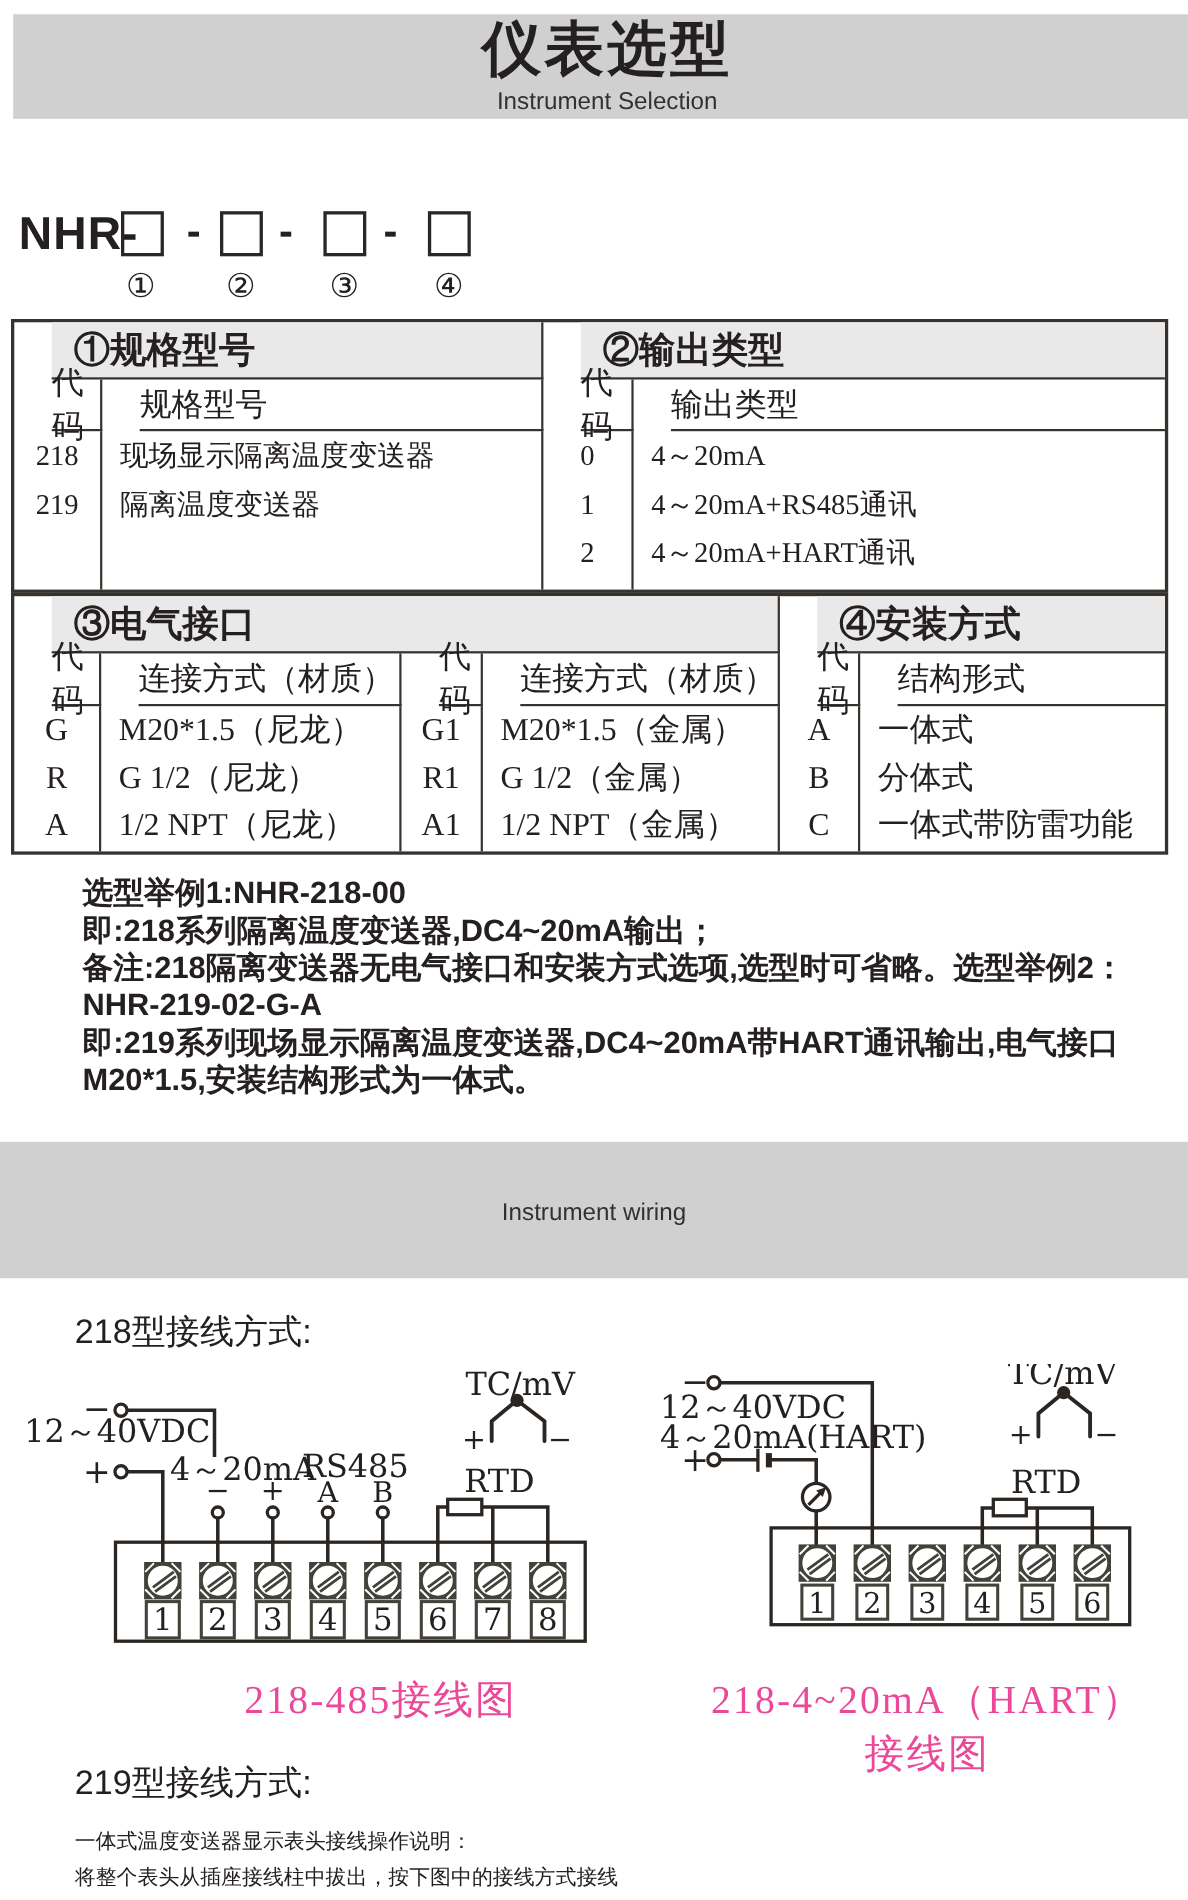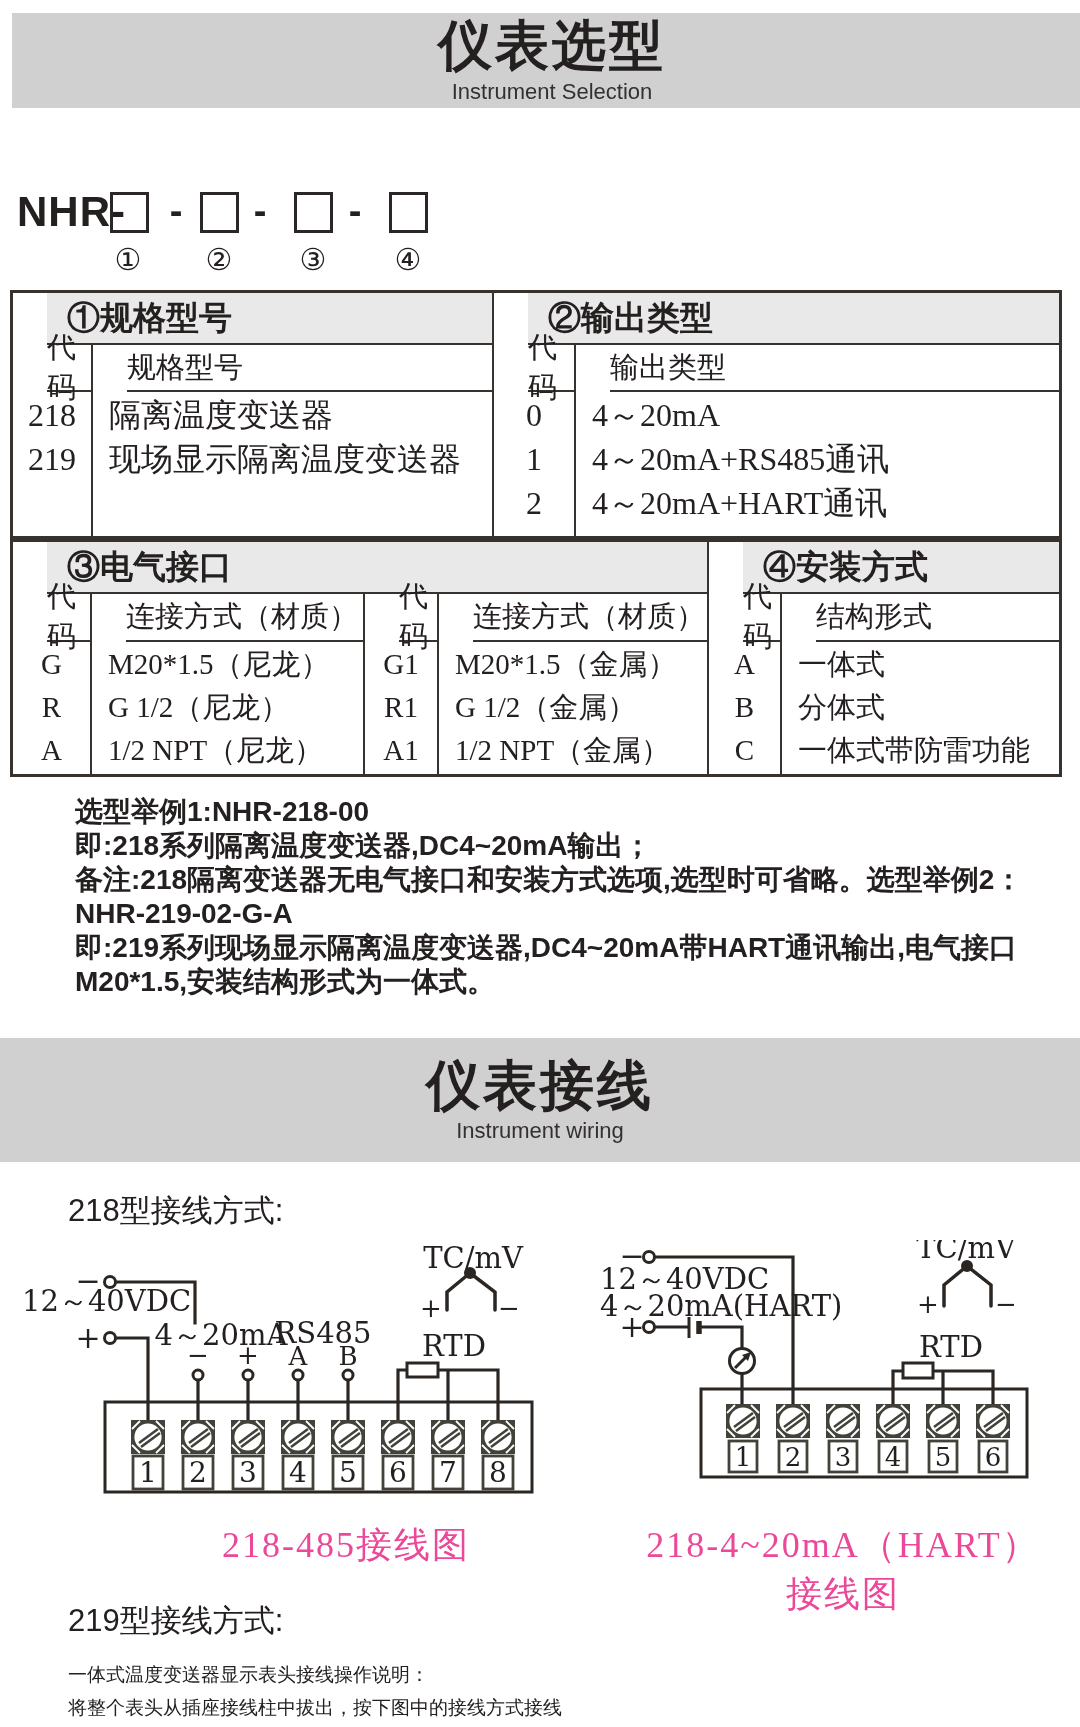--- a/index.html
+++ b/index.html
@@ -28,21 +28,21 @@
   #t1{top:290px;height:249px;grid-template-columns:80px 401px 82px 1fr;grid-template-rows:52px 47px 1fr;}
   #t2{top:539px;height:238px;grid-template-columns:79px 273px 74px 270px 73px 1fr;grid-template-rows:52px 48px 1fr;}
   .cell{box-sizing:border-box;display:flex;align-items:center;margin-left:34px;}
   .br{border-right:2.5px solid var(--line);}
   .bb{border-bottom:2.5px solid var(--line);}
   .sechdr{background:var(--hdr-bg);font-size:33px;font-weight:700;padding-left:20px;}
   .colhdr{font-size:29px;}
   .ctr{justify-content:center;}
   .lbl{}
   .stack{display:block;padding-top:1px;}
-  .stack .ln{line-height:44px;font-size:32px;white-space:nowrap;}
+  .stack .ln{line-height:44px;font-size:26px;white-space:nowrap;}
   .stack.s2 .ln{line-height:43px;font-size:29px;}
   .stack.ctrtxt{text-align:center;}
   .stack.lbl{padding-left:16px;}
   
   .notes{position:absolute;left:49px;top:795px;width:1000px;font-size:28px;
          font-weight:700;line-height:34px;margin-left:26px;}
   
   .wirehead{position:absolute;left:68px;font-size:31px;font-weight:500;}
   #wh218{top:1190px;}
   #wh219{top:1600px;}
@@ -98,22 +98,22 @@
     <div class="cell colhdr ctr br bb">代码</div>
     <div class="cell colhdr lbl br bb">规格型号</div>
     <div class="cell colhdr ctr br bb">代码</div>
     <div class="cell colhdr lbl bb">输出类型</div>
 
     <div class="stack ctrtxt br">
       <div class="ln">218</div>
       <div class="ln">219</div>
     </div>
     <div class="stack lbl br">
+      <div class="ln">现场显示隔离温度变送器</div>
       <div class="ln">隔离温度变送器</div>
-      <div class="ln">现场显示隔离温度变送器</div>
     </div>
     <div class="stack ctrtxt br">
       <div class="ln">0</div>
       <div class="ln">1</div>
       <div class="ln">2</div>
     </div>
     <div class="stack lbl">
       <div class="ln">4～20mA</div>
       <div class="ln">4～20mA+RS485通讯</div>
       <div class="ln">4～20mA+HART通讯</div>
@@ -166,21 +166,20 @@
   <div class="notes">
     <div>选型举例1:NHR-218-00</div>
     <div>即:218系列隔离温度变送器,DC4~20mA输出；</div>
     <div>备注:218隔离变送器无电气接口和安装方式选项,选型时可省略。选型举例2：</div>
     <div>NHR-219-02-G-A</div>
     <div>即:219系列现场显示隔离温度变送器,DC4~20mA带HART通讯输出,电气接口</div>
     <div>M20*1.5,安装结构形式为一体式。</div>
   </div>
 
   <div class="band" id="band2">
-    <div class="cn">仪表接线</div>
     <div class="en">Instrument wiring</div>
   </div>
 
   <div class="wirehead" id="wh218">218型接线方式:</div>
 
   <svg id="diagram" width="1080" height="260" viewBox="0 1240 1080 260">
     <defs>
       <g id="scrw">
         <rect class="scrbody" x="-17" y="-17" width="34" height="34"></rect>
         <path class="scrhatch" d="M-16,-8 L-8,-16 M8,16 L16,8 M-16,8 L-8,16 M8,-16 L16,-8"></path>

